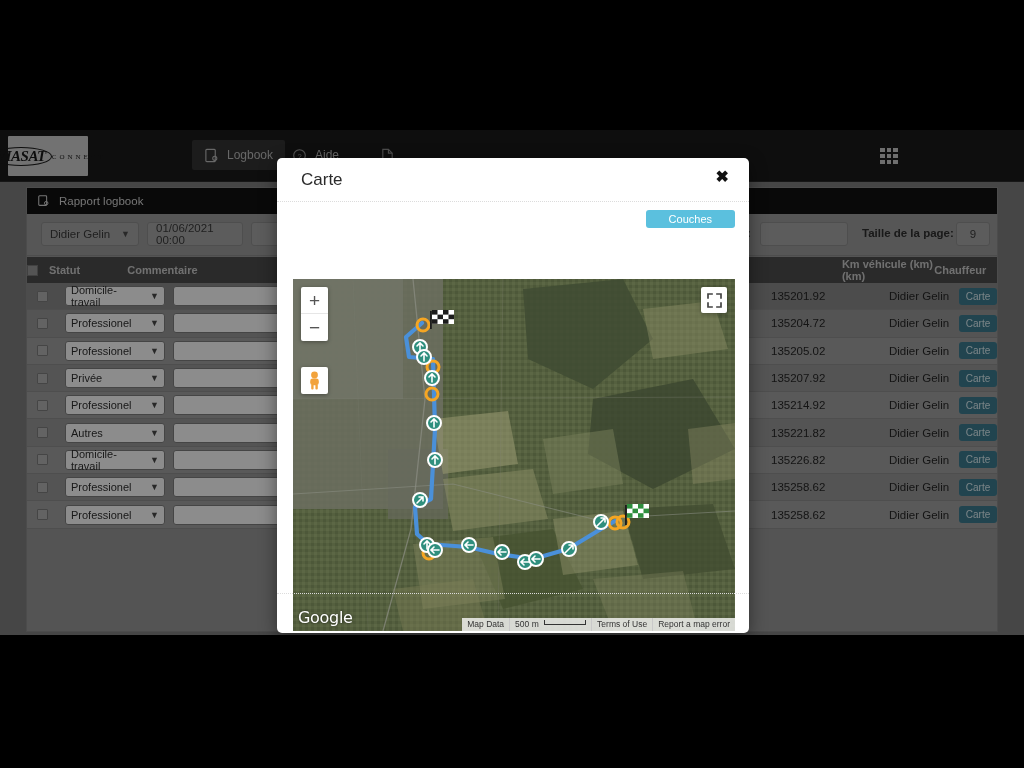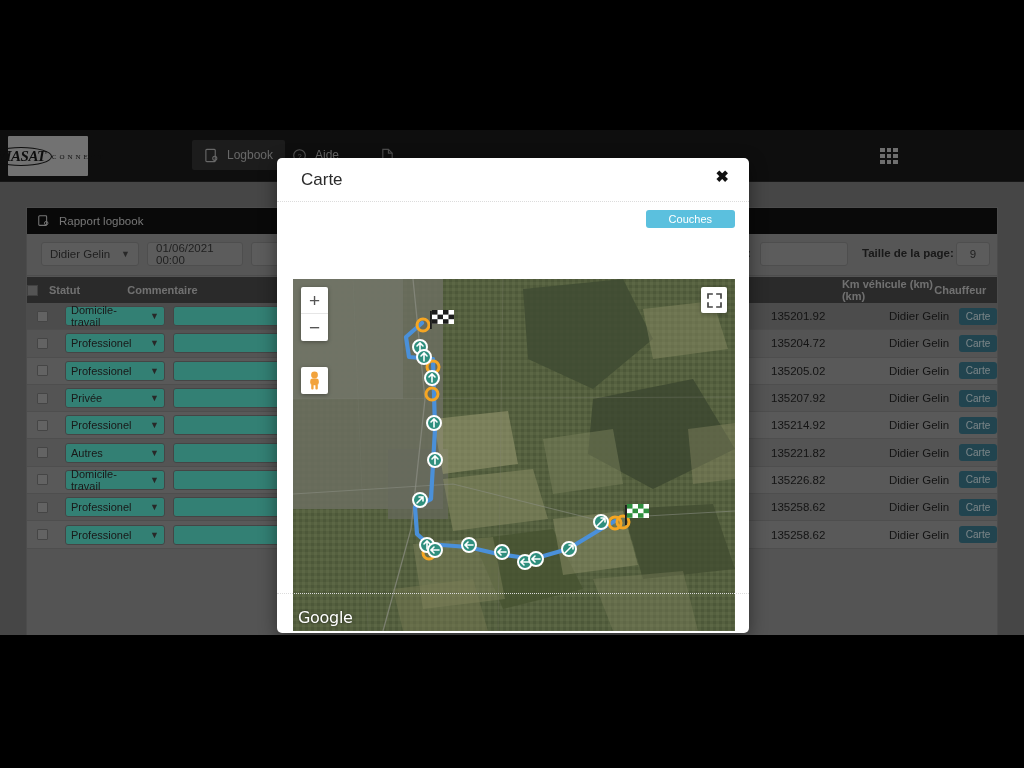--- a/index.html
+++ b/index.html
@@ -75,21 +75,20 @@
     padding: 2px 6px;
     color: #cfcfcf; font-size: 10px; line-height: 14px;
   }
 
   
   .panel {
     position: absolute; left: 26px; top: 57px;
     width: 972px; height: 445px;
     background: #9a9a9a;
     border: 1px solid #8b8b8b;
-    margin-top: 20px;
   }
   .panel-head {
     height: 26px; background: #111111;
     display: flex; align-items: center; gap: 8px;
     padding: 0 10px;
     color: #d6d6d6; font-size: 11.5px;
   }
   .panel-head svg { width: 14px; height: 14px; display: block; }
 
   
@@ -131,21 +130,21 @@
   .row.odd  { background: #a2a2a2; }
   .row.even { background: #9a9a9a; }
   .row.first { background: #8a8a8a; }
   .cell-chk { width: 28px; }
   .cell-chk i {
     display:block; width: 11px; height: 11px;
     background: #b4b4b4; border: 1px solid #7e7e7e; border-radius: 1px;
   }
   .mini-sel {
     height: 20px; border: 1px solid #7e7e7e; border-radius: 3px;
-    background: #5eead4; color: #2f2f2f; font-size: 11px;
+    background: #ffffff; color: #2f2f2f; font-size: 11px;
     display: flex; align-items: center; justify-content: space-between;
     padding: 0 5px;
     gap: 10px;
   }
   .c-statut { width: 100px; margin-right: 8px; }
   .c-comment { width: 118px; margin-right: 6px; }
   .blue-btn {
     width: 17px; height: 19px; background: #3a6a94;
     border-radius: 2px; color: #e6eef5; font-size: 10px;
     display: flex; align-items: center; justify-content: center;
@@ -644,17 +643,26 @@
         <svg width="15" height="15" viewBox="0 0 15 15" stroke="#444" stroke-width="1.7" fill="none" stroke-linecap="square">
           <path d="M1 5 V1 H5"></path>
             <path d="M10 1 H14 V5"></path>
             <path d="M14 10 V14 H10"></path>
             <path d="M5 14 H1 V10"></path>
         </svg>
       </div>
 
       <div class="gwatermark">Google</div>
 
+      <div class="mapfoot">
+        <span>Map Data</span>
+        <span>
+          <em style="font-style:normal">500 m</em>
+          <i class="scalebar"></i>
+        </span>
+        <span>Terms of Use</span>
+        <span>Report a map error</span>
+      </div>
     </div>
   </div>
 
   <div class="modal-foot"></div>
 </div>
 
 </body></html>

